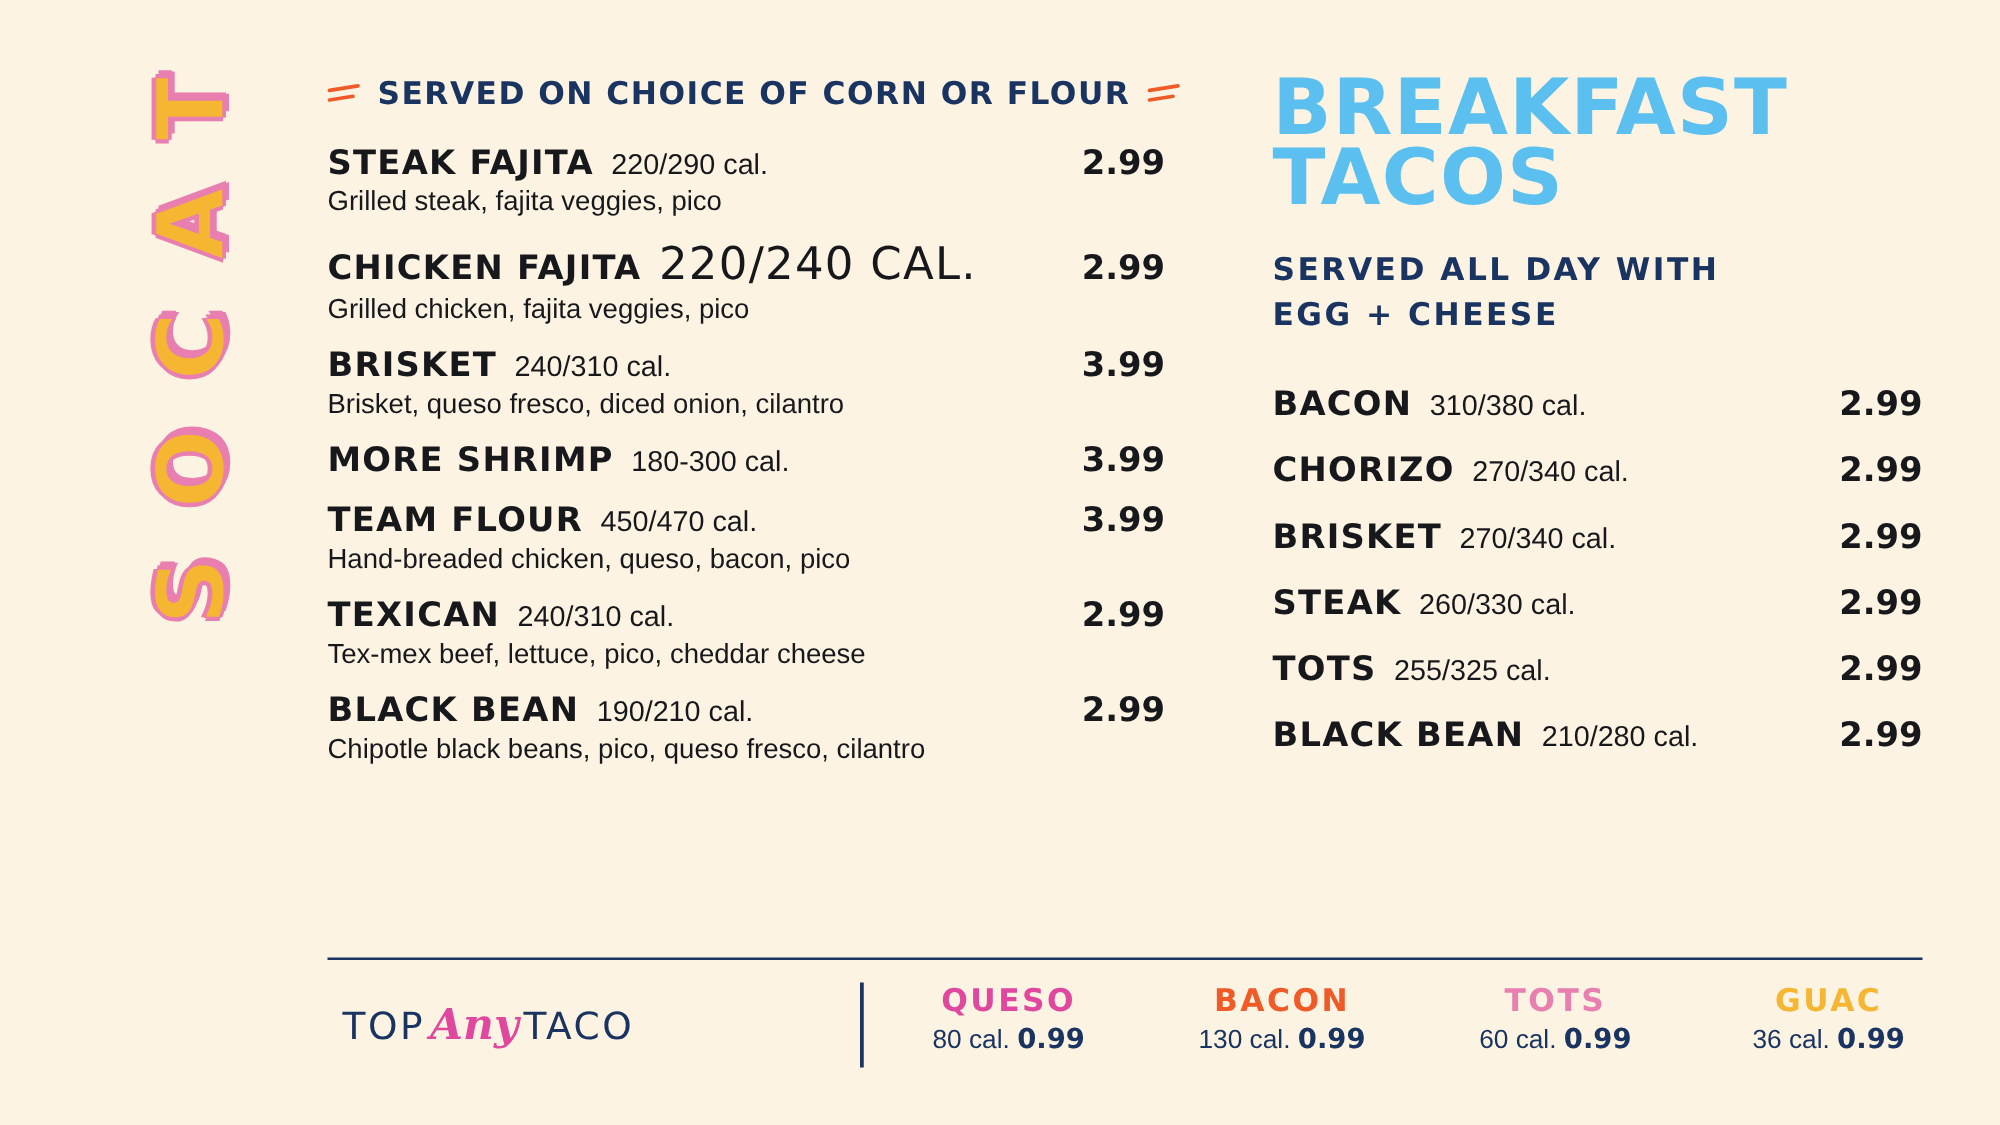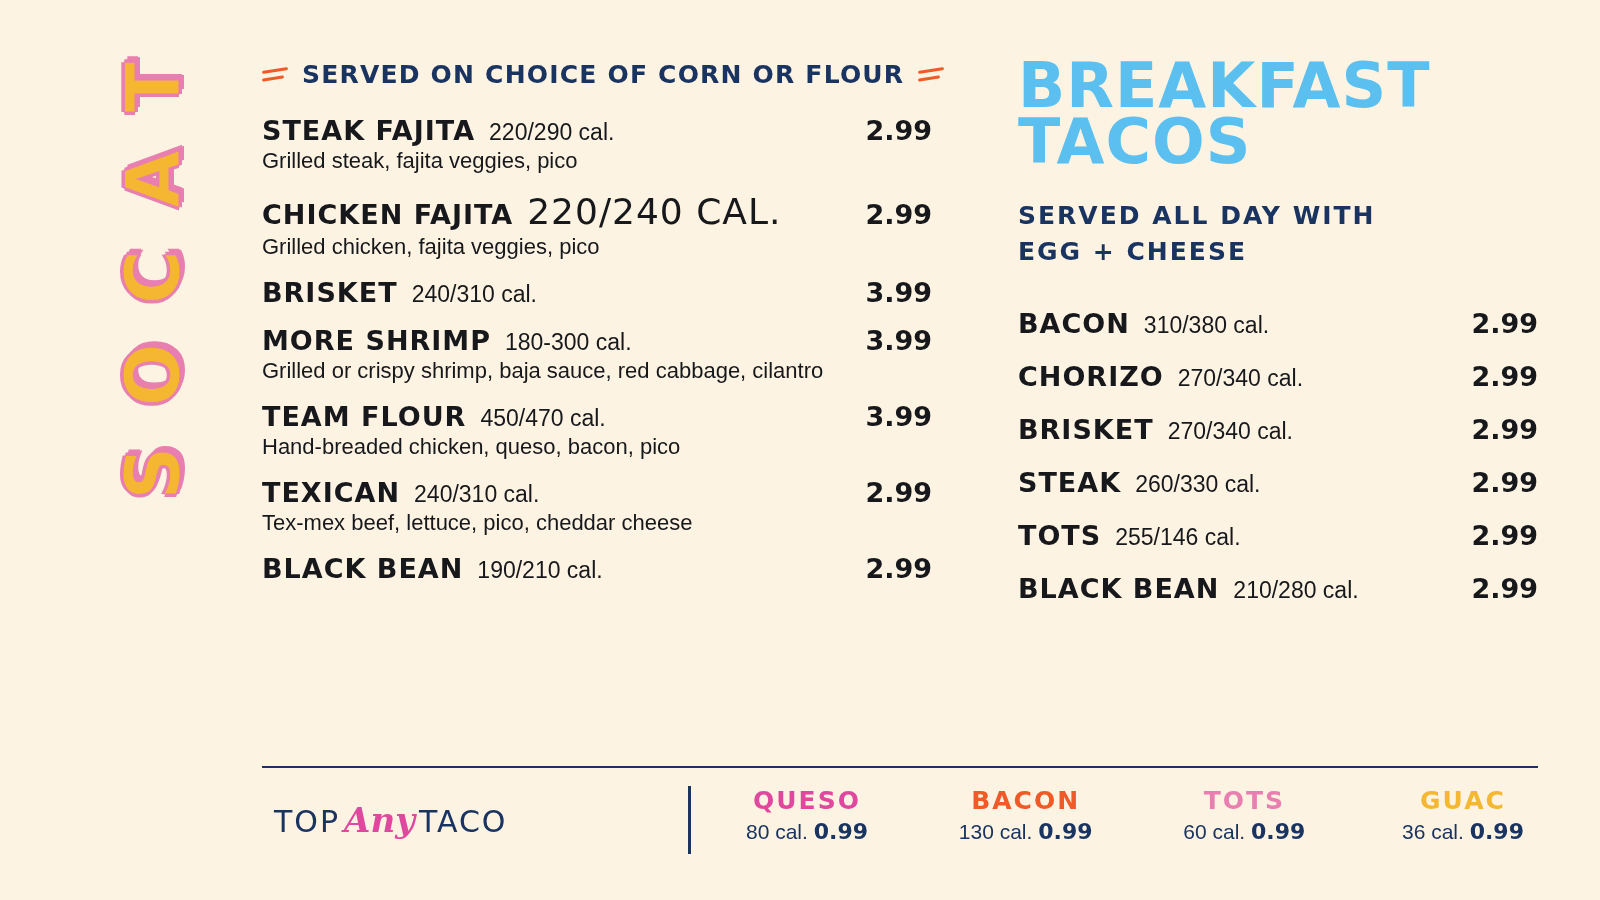--- a/index.html
+++ b/index.html
@@ -362,30 +362,30 @@
         <div class="item-desc">Grilled chicken, fajita veggies, pico</div>
       </div>
 
       <div class="item">
         <div class="item-row">
           <span class="item-name">BRISKET</span>
           <span class="item-cal">240/310 cal.</span>
           <span class="dots"></span>
           <span class="item-price">3.99</span>
         </div>
+        <div class="item-desc">Brisket, queso fresco, diced onion, cilantro</div>
       </div>
 
       <div class="item">
         <div class="item-row">
           <span class="item-name">MORE SHRIMP</span>
           <span class="item-cal">180-300 cal.</span>
           <span class="dots"></span>
           <span class="item-price">3.99</span>
         </div>
-        <div class="item-desc">Grilled or crispy shrimp, baja sauce, red cabbage, cilantro</div>
       </div>
 
       <div class="item">
         <div class="item-row">
           <span class="item-name">TEAM FLOUR</span>
           <span class="item-cal">450/470 cal.</span>
           <span class="dots"></span>
           <span class="item-price">3.99</span>
         </div>
         <div class="item-desc">Hand-breaded chicken, queso, bacon, pico</div>
@@ -401,20 +401,21 @@
         <div class="item-desc">Tex-mex beef, lettuce, pico, cheddar cheese</div>
       </div>
 
       <div class="item">
         <div class="item-row">
           <span class="item-name">BLACK BEAN</span>
           <span class="item-cal">190/210 cal.</span>
           <span class="dots"></span>
           <span class="item-price">2.99</span>
         </div>
+        <div class="item-desc">Chipotle black beans, pico, queso fresco, cilantro</div>
       </div>
 
     </div>
   </div>
 
   <div class="right-col">
     <div class="bk-title">BREAKFAST</div>
     <div class="bk-title">TACOS</div>
 
     <div class="bk-sub">SERVED ALL DAY WITH</div>
@@ -445,21 +446,21 @@
 
       <div class="bk-item">
         <span class="bk-name">STEAK</span>
         <span class="bk-cal">260/330 cal.</span>
         <span class="dots"></span>
         <span class="bk-price">2.99</span>
       </div>
 
       <div class="bk-item">
         <span class="bk-name">TOTS</span>
-        <span class="bk-cal">255/146 cal.</span>
+        <span class="bk-cal">255/325 cal.</span>
         <span class="dots"></span>
         <span class="bk-price">2.99</span>
       </div>
 
       <div class="bk-item">
         <span class="bk-name">BLACK BEAN</span>
         <span class="bk-cal">210/280 cal.</span>
         <span class="dots"></span>
         <span class="bk-price">2.99</span>
       </div>

